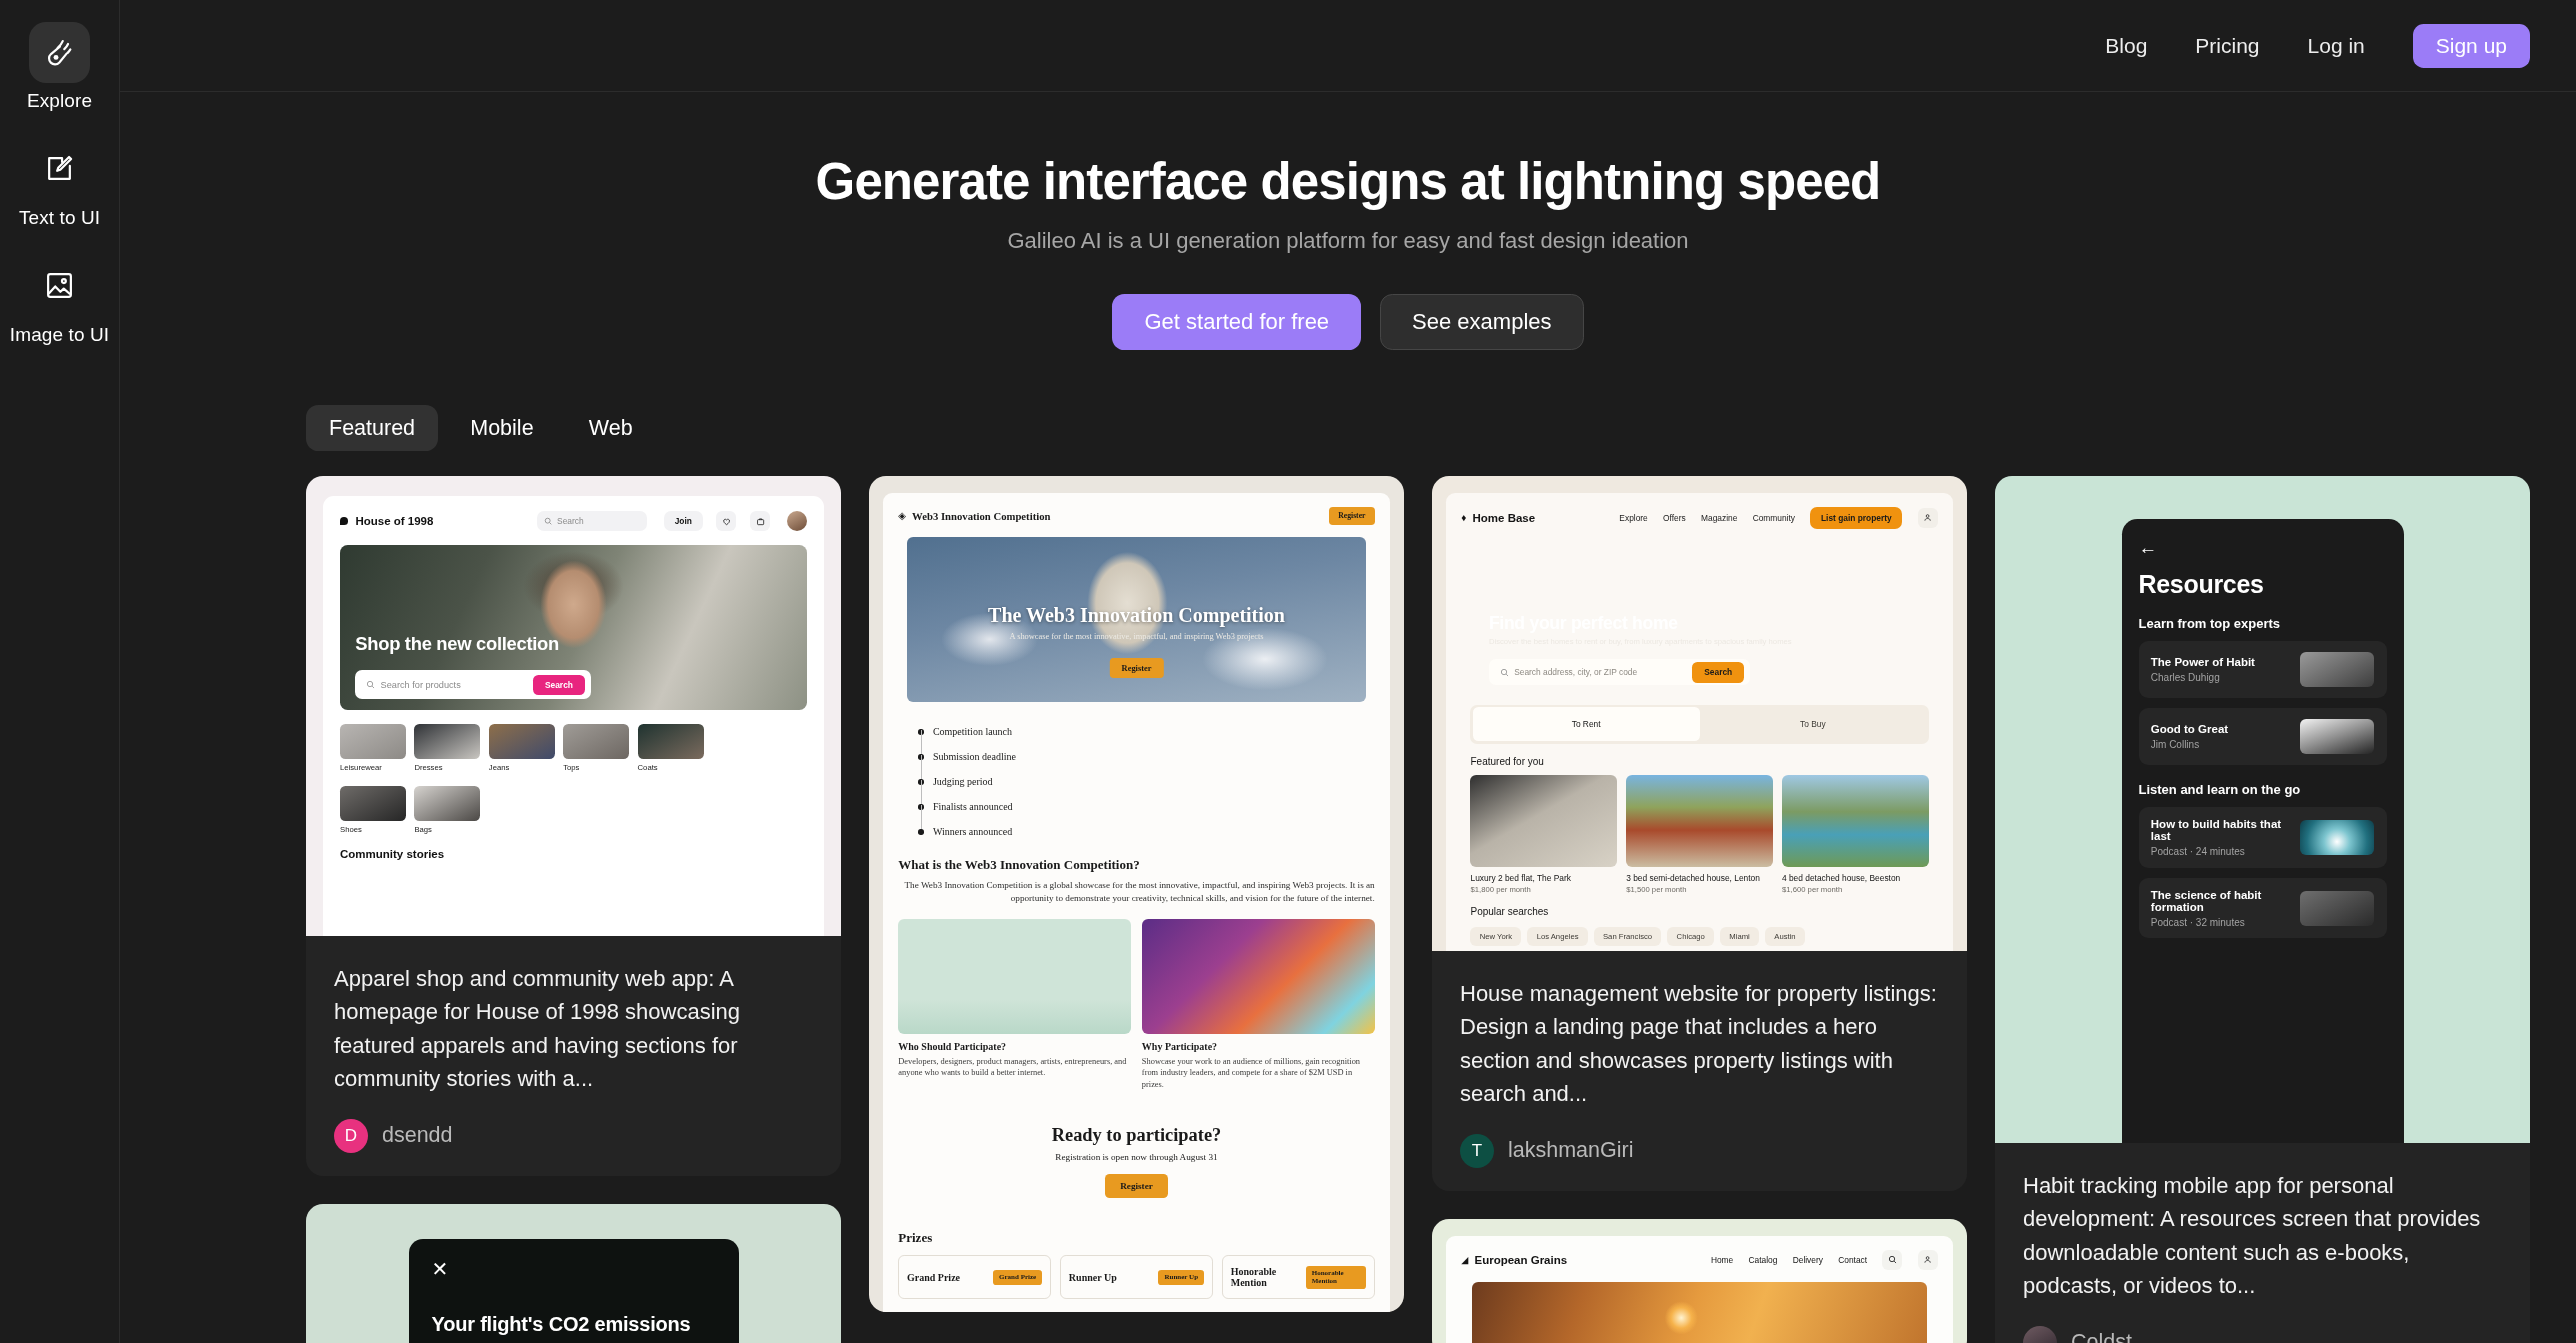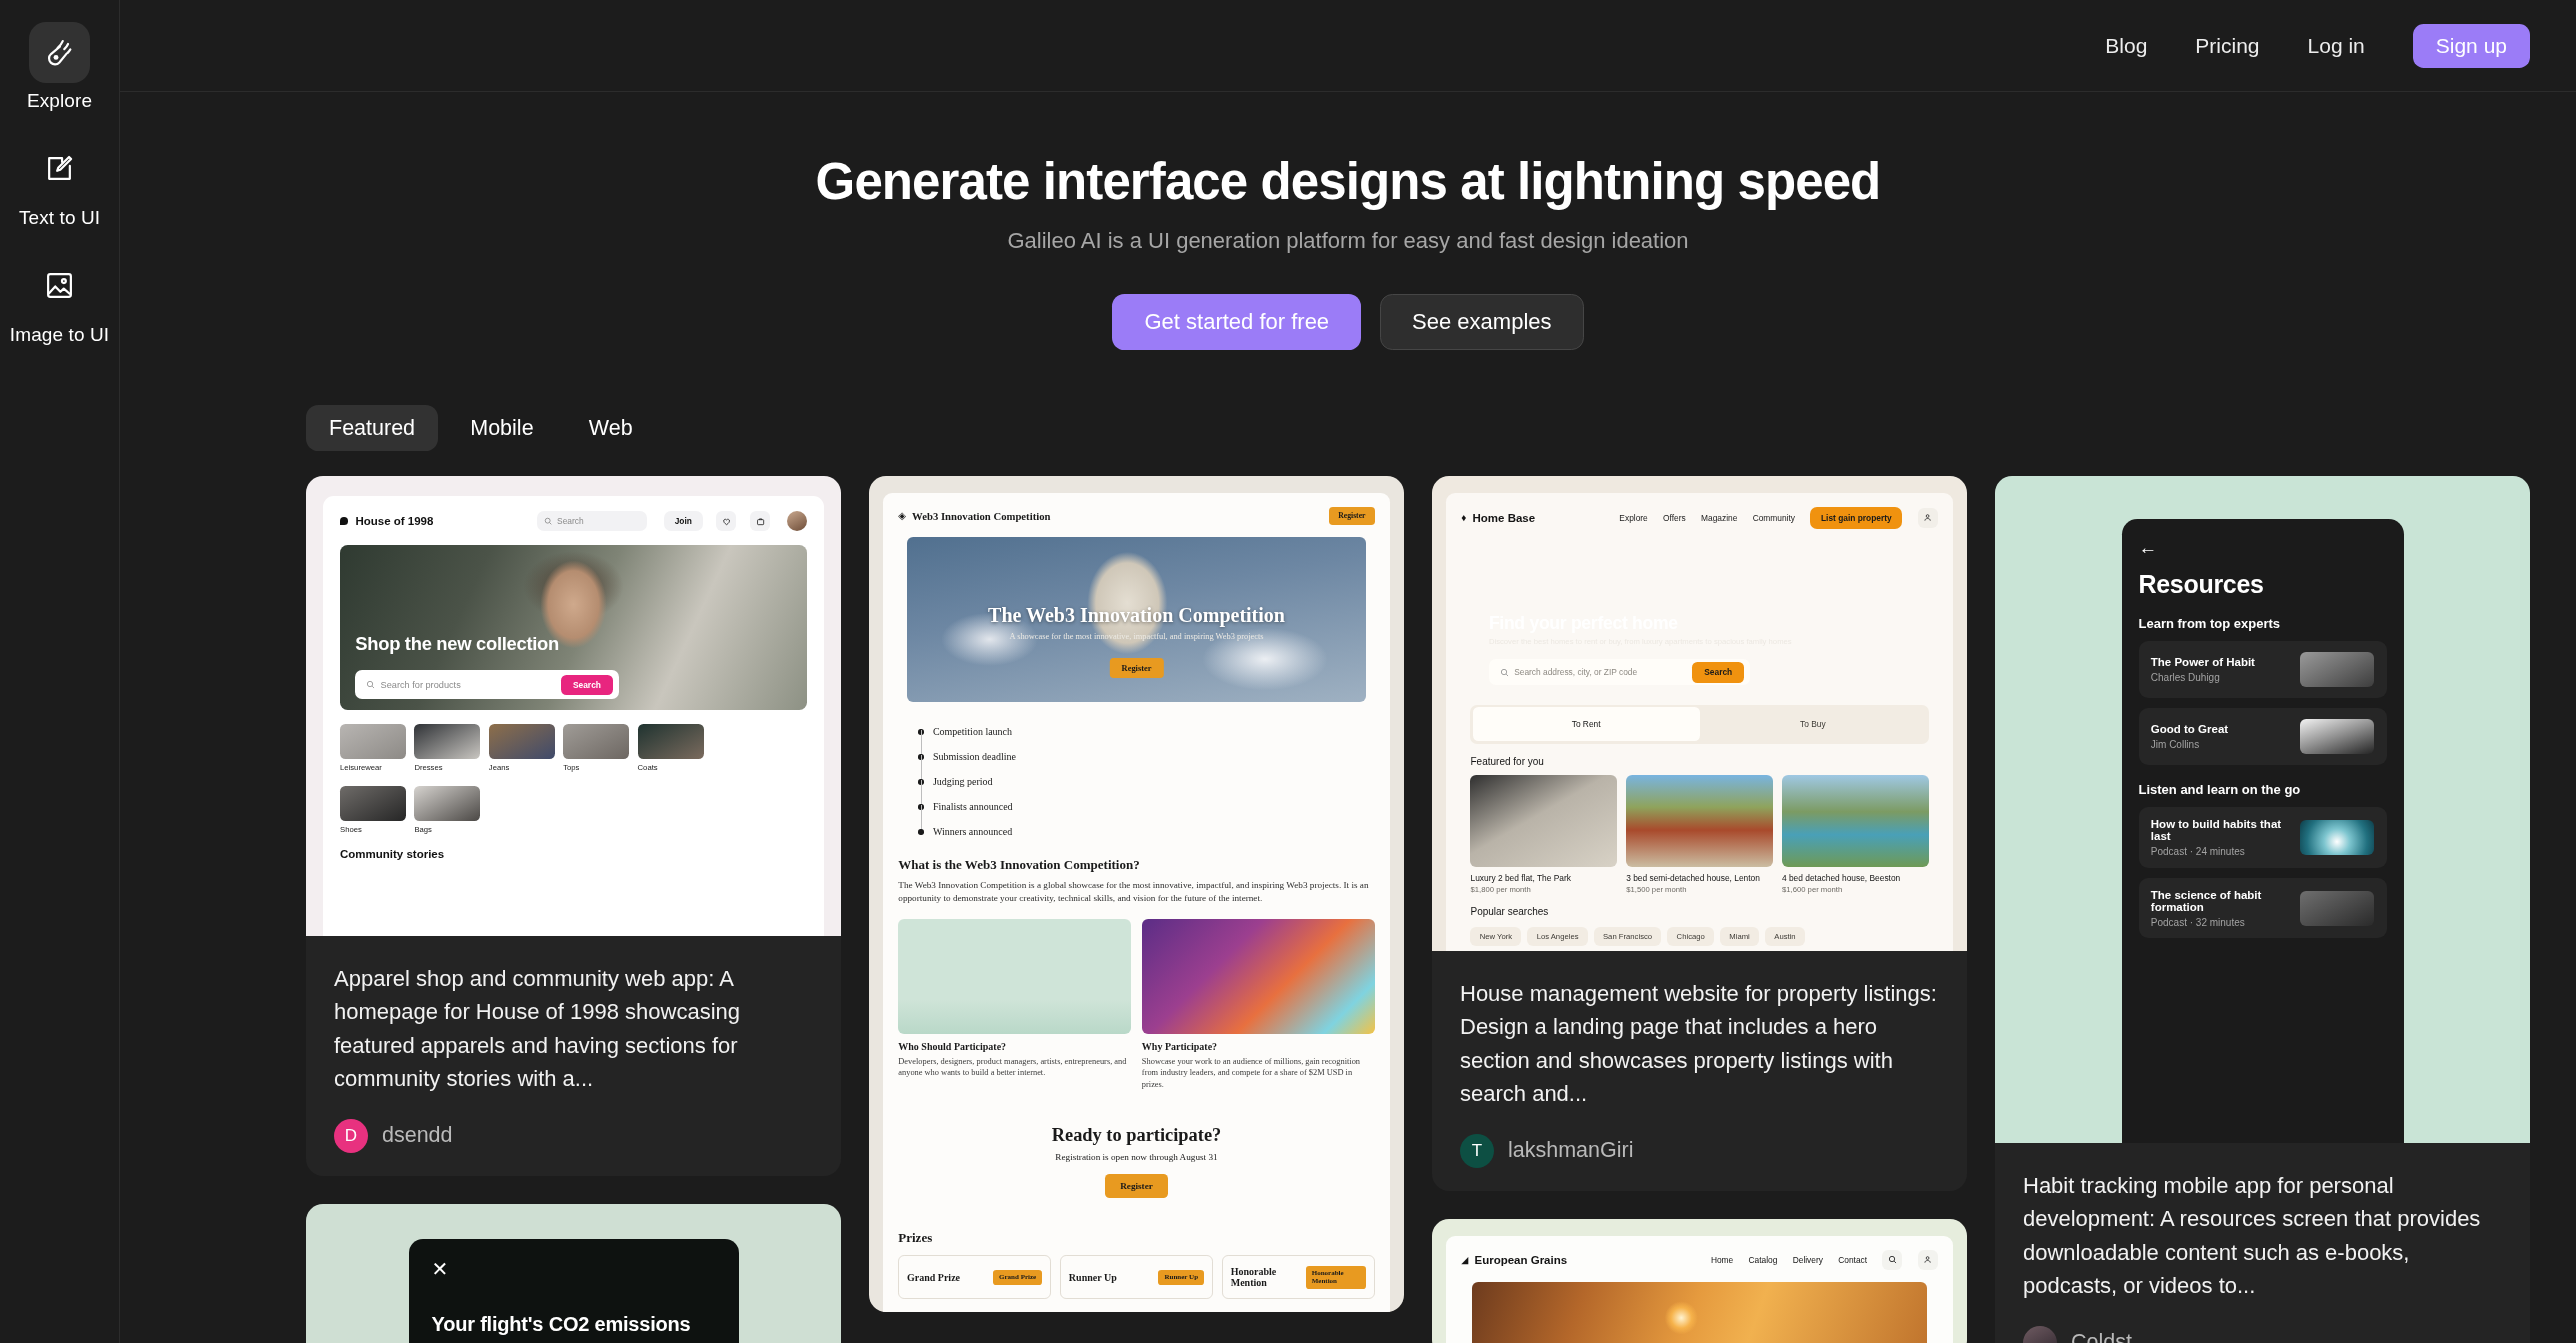--- a/index.html
+++ b/index.html
@@ -109,21 +109,21 @@
     background: linear-gradient(150deg,#caa98f,#6d4c37); }
   .m1-hero {
     margin-top: 14px; height: 165px; border-radius: 7.7px; position: relative;
     background:
       radial-gradient(ellipse 46px 61px at 50% 36%, #cfa98c 0%, #b58d70 55%, transparent 72%),
       radial-gradient(ellipse 77px 54px at 50% 25%, #4a3a2d 0%, transparent 65%),
       linear-gradient(115deg,#2f3a31 0%,#4b5348 28%,#7f8476 52%,#c9c6bd 72%,#8d9184 100%);
   }
   .m1-hero-title { position:absolute; left: 15.3px; bottom: 55px; font-size: 18.4px; font-weight: bold; color:#fff; letter-spacing:-0.3px;}
   .m1-hero-search {
-    position:absolute; left: 15.3px; bottom: 10.7px; width: 264px; height: 29px;
+    position:absolute; left: 15.3px; bottom: 10.7px; width: 236px; height: 29px;
     background: #fff; border-radius: 7px; display: flex; align-items: center; padding: 0 6.1px 0 10.7px;
     font-size: 9.2px; color: #8a8a8a;
   }
   .m1-hero-btn { margin-left:auto; background:#e8257f; color:#fff; font-size:8.4px; font-weight:bold; border-radius:5.4px; padding: 5.4px 12.3px; }
   .m1-cats { display:flex; gap: 8.4px; margin-top: 14px; }
   .m1-cat { width: 66px; }
   .m1-thumb { width: 66px; height: 35px; border-radius: 5.4px; }
   .m1-cat-lbl { font-size: 7.7px; color: #222; margin-top: 3.8px; }
   .m1-sec { font-size: 11.5px; font-weight: bold; color: #111; margin-top: 14px; }
 
@@ -149,21 +149,21 @@
   }
   .m3-hero-title { position:absolute; top: 67px; width:100%; text-align:center; color:#fff; font-size: 20px; font-weight:bold; text-shadow:0 0.8px 3.8px rgba(0,0,0,.45); }
   .m3-hero-sub { position:absolute; top: 95px; width:100%; text-align:center; color:#eceae4; font-size: 8.4px; }
   .m3-hero-btn { position:absolute; top: 121px; left: 50%; transform:translateX(-50%); background:#e89a20; color:#1a1a1a; font-size:8.4px; font-weight:bold; border-radius:3.8px; padding: 5.4px 12.3px; }
   .m3-tl { margin: 17px 0 0 20px; }
   .m3-tl-item { display:flex; align-items:center; gap: 9.2px; height: 25px; position:relative; }
   .m3-bullet { width: 5.4px; height: 5.4px; border-radius:50%; background:#1a1a1a; }
   .m3-tl-line { position:absolute; left: 2.3px; top: 10.7px; bottom: -14px; width:0.8px; background:#bdbdbd; }
   .m3-tl-lbl { font-size: 10px; }
   .m3-h2 { font-size: 13px; font-weight: bold; margin-top: 12.3px; }
-  .m3-p { font-size: 9.2px; line-height: 1.45; margin-top: 6.1px; color:#2e2e2e;}
+  .m3-p { font-size: 9.2px; line-height: 1.45; margin-top: 6.1px; color:#2e2e2e;text-align:right;}
   .m3-ills { display:flex; gap: 10.7px; margin-top: 14px; }
   .m3-ill { flex:1; }
   .m3-ill-img { height: 115px; border-radius: 6.1px; }
   .m3-ill-h { font-size: 10px; font-weight:bold; margin-top: 7px;}
   .m3-ill-p { font-size: 8.4px; line-height: 1.4; color:#3b3b3b; margin-top: 3.1px;}
   .m3-cta { text-align:center; margin-top: 34px; }
   .m3-cta h3 { font-size: 18.4px; font-weight: bold; }
   .m3-cta p { font-size: 9.2px; margin-top: 6.1px; }
   .m3-cta .b { display:inline-block; background:#e89a20; color:#1a1a1a; font-size:9.2px; font-weight:bold; border-radius:4.6px; padding: 7px 15.3px; margin-top: 12.3px;}
   .m3-prz-h { font-size: 13px; font-weight:bold; margin-top: 32px; }

